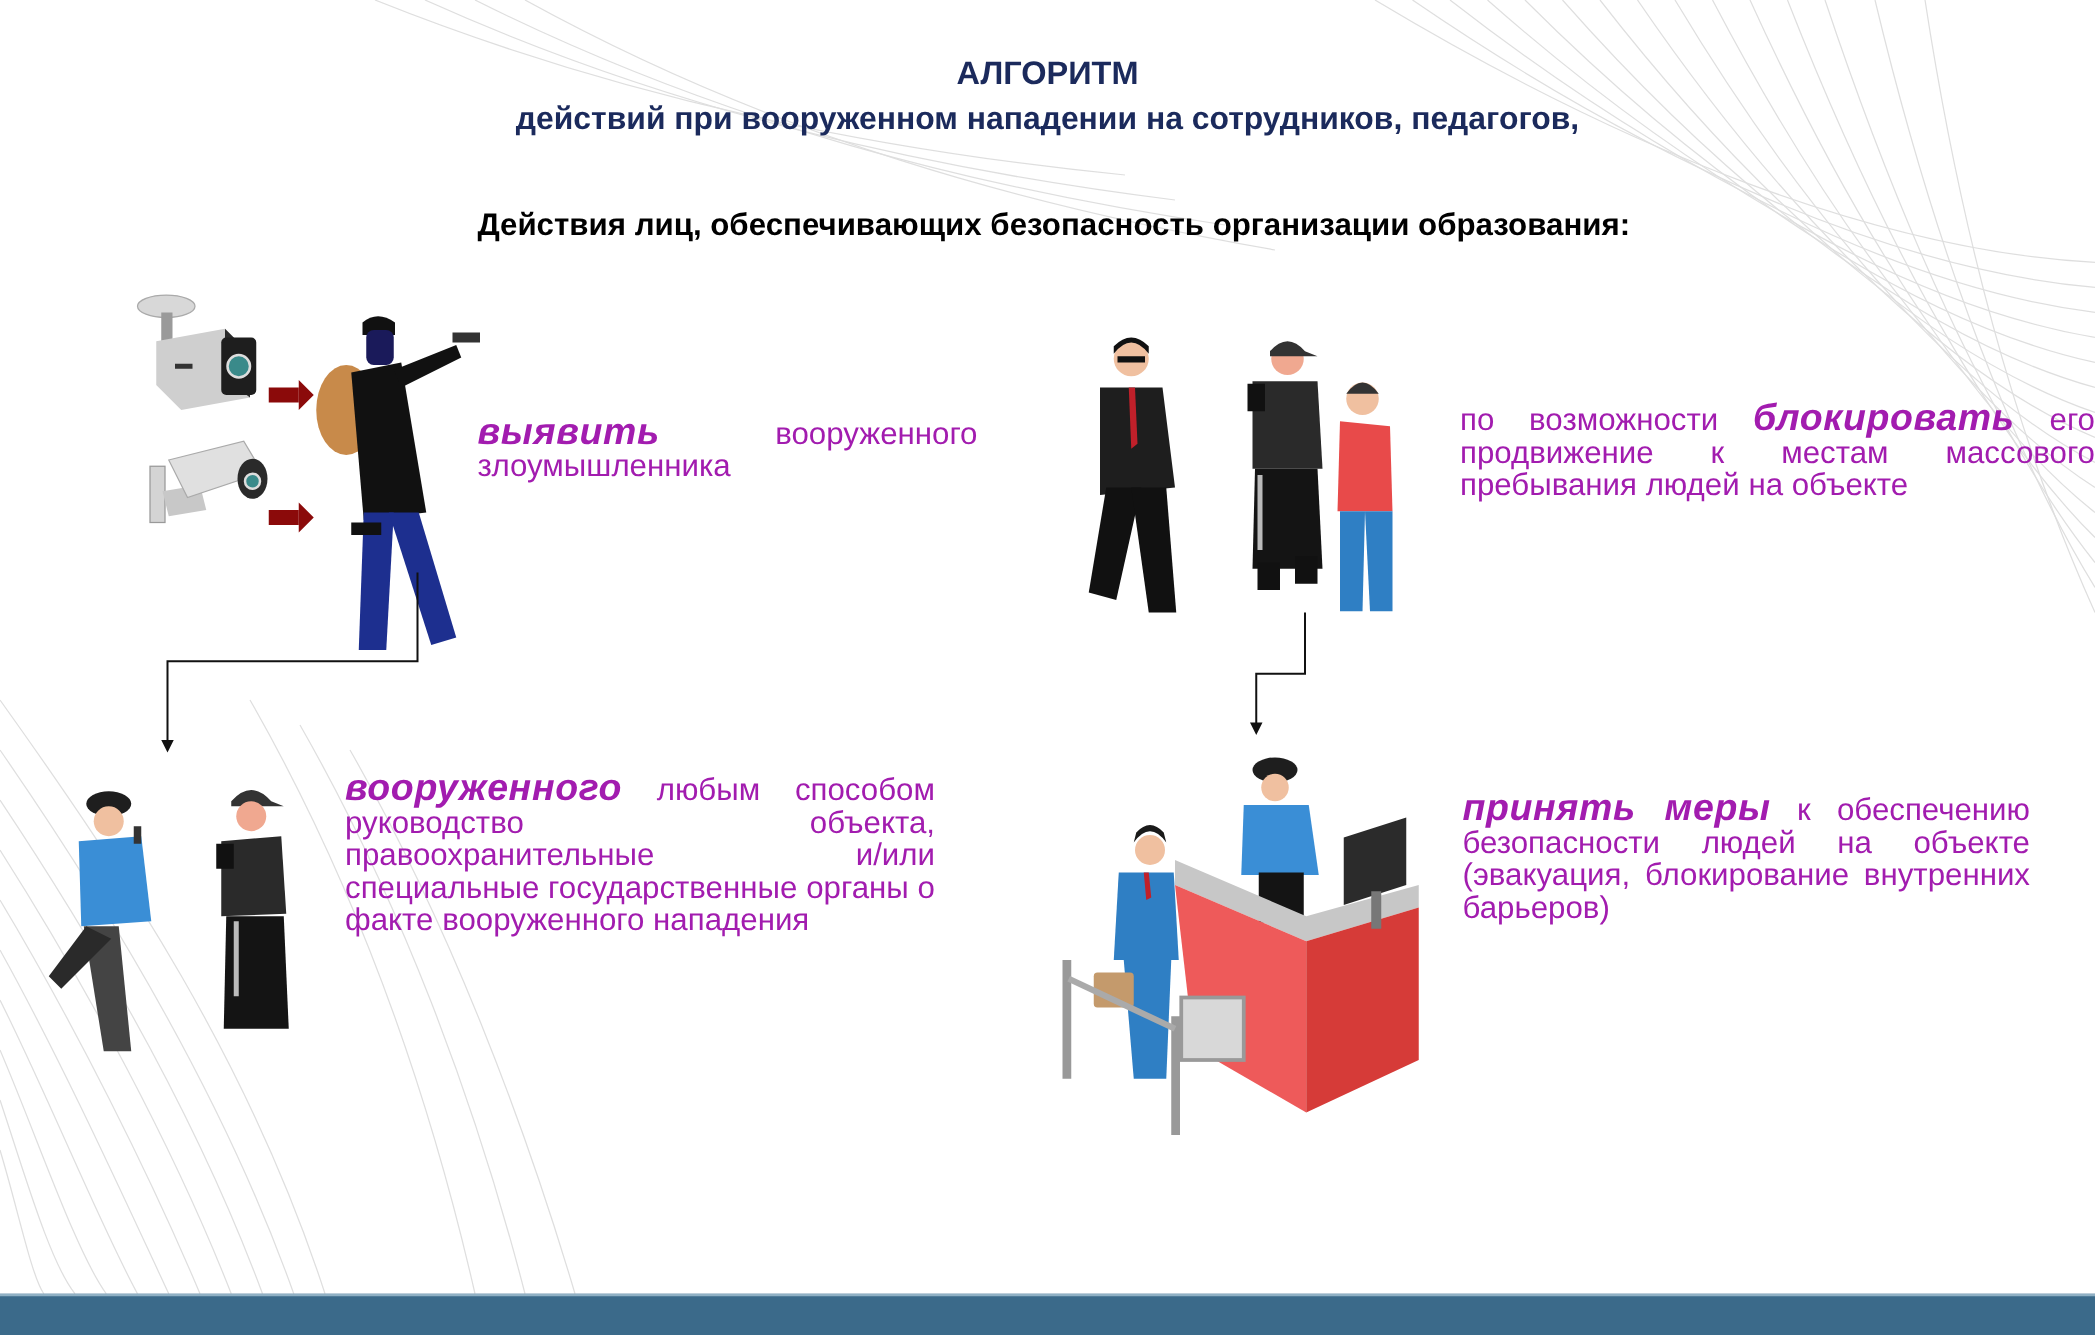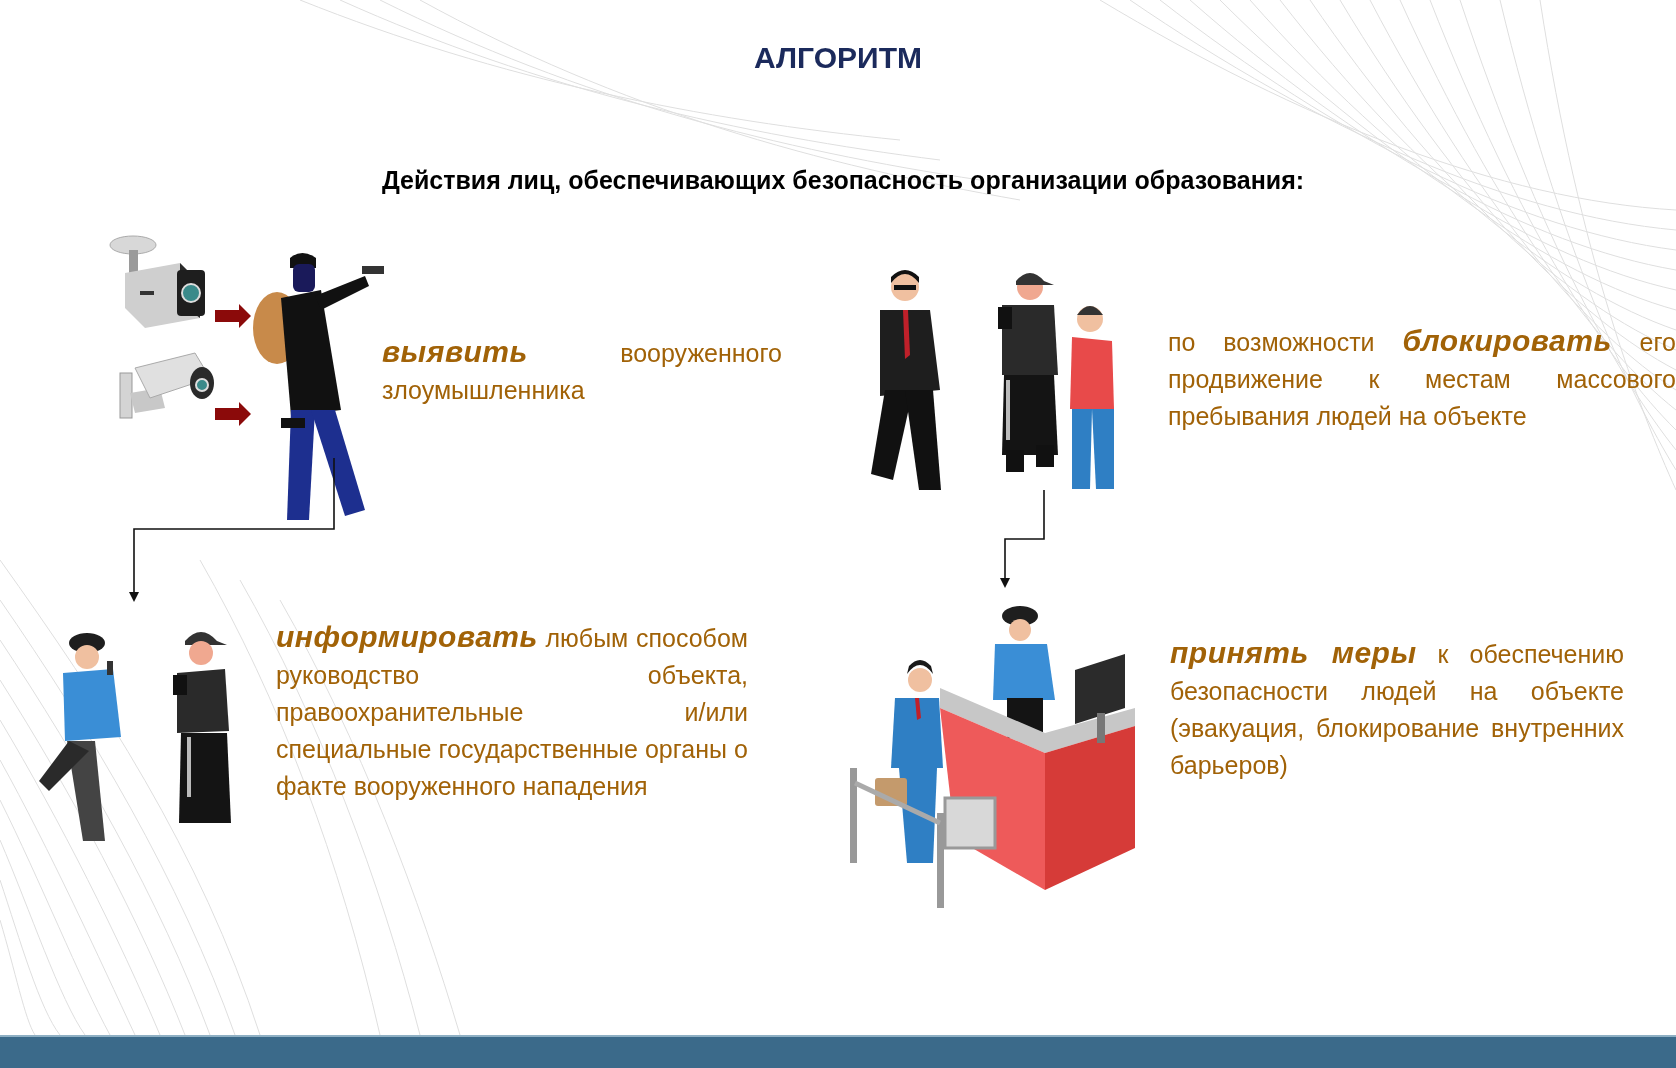--- a/index.html
+++ b/index.html
@@ -4,24 +4,24 @@
 <style>
   html, body { margin:0; padding:0; }
   body {
     width:1676px; height:1068px; position:relative; overflow:hidden;
     background:#ffffff;
     font-family:"Liberation Sans", sans-serif;
   }
   .bg-lines { position:absolute; left:0; top:0; width:1676px; height:1068px; z-index:0; }
   .layer { position:absolute; z-index:2; }
   .title-block { left:0; width:1676px; top:40px; text-align:center; color:#1b2a5c; font-weight:bold; }
-  .title-main { font-size:30px; line-height:36px; }
+  .title-main { font-size:26px; line-height:36px; }
   .title-sub { font-size:25.5px; line-height:38px; }
   .section-heading { position:absolute; left:0; width:1686px; top:166px; text-align:center; font-size:25px; font-weight:bold; color:#000; z-index:2; }
-  .step-text { position:absolute; z-index:2; color:#a16207; font-size:25px; line-height:37px; text-align:justify; text-align-last:left; }
+  .step-text { position:absolute; z-index:2; color:#a21caf; font-size:25px; line-height:26px; text-align:justify; text-align-last:left; }
   .step-text .verb { font-weight:bold; font-style:italic; font-size:30px; letter-spacing:0.5px; }
   .footer { position:absolute; left:0; top:1035px; width:1676px; height:33px; background:#3b6a8a; border-top:2px solid #8fb0c4; z-index:3; }
   svg.illus { position:absolute; z-index:1; overflow:visible; }
 </style>
 </head>
 <body>
 
 <svg class="bg-lines" viewBox="0 0 1676 1068">
   <g fill="none" stroke="#d4d4d4" stroke-width="1" opacity="0.75">
     <path d="M1100,0 C1300,120 1500,200 1676,210"></path>
@@ -54,20 +54,21 @@
     <path d="M0,880 C20,940 40,1010 60,1035"></path>
     <path d="M0,920 C15,970 25,1020 35,1035"></path>
     <path d="M200,560 C280,700 340,860 380,1035"></path>
     <path d="M240,580 C320,720 380,880 420,1035"></path>
     <path d="M280,600 C360,740 420,900 460,1035"></path>
   </g>
 </svg>
 
 <div class="layer title-block">
   <div class="title-main">АЛГОРИТМ</div>
+  <div class="title-sub">действий при вооруженном нападении на сотрудников, педагогов,</div>
 </div>
 <div class="section-heading">Действия лиц, обеспечивающих безопасность организации образования:</div>
 
 <svg class="illus" style="left:105px;top:228px;" width="290" height="230">
   <g>
     <ellipse cx="28" cy="17" rx="23" ry="9" fill="#d8d8d8" stroke="#aaa"></ellipse>
     <rect x="24" y="22" width="9" height="28" fill="#9a9a9a"></rect>
     <polygon points="20,45 75,35 95,55 95,90 40,100 20,80" fill="#cfcfcf"></polygon>
     <polygon points="75,35 95,55 95,90 75,75" fill="#2a2a2a"></polygon>
     <rect x="72" y="42" width="28" height="46" rx="4" fill="#1e1e1e"></rect>
@@ -159,21 +160,21 @@
     <path d="M150,26 q16,-18 32,0 l10,4 l-42,0z" fill="#333"></path>
     <circle cx="166" cy="38" r="12" fill="#f0a890"></circle>
     <path d="M142,58 l48,-4 l4,62 l-52,2z" fill="#2a2a2a"></path>
     <rect x="138" y="60" width="14" height="20" fill="#111"></rect>
     <path d="M146,118 l46,0 l4,90 l-52,0z" fill="#141414"></path>
     <rect x="152" y="122" width="4" height="60" fill="#bbb"></rect>
   </g>
 </svg>
 
 <div class="step-text" style="left:276px;top:618px;width:472px;">
-  <span class="verb">информировать</span><span> любым способом руководство объекта, правоохранительные и/или специальные государственные органы о факте вооруженного нападения</span>
+  <span class="verb">вооруженного</span><span> любым способом руководство объекта, правоохранительные и/или специальные государственные органы о факте вооруженного нападения</span>
 </div>
 
 <svg class="illus" style="left:845px;top:598px;" width="300" height="310">
   <g>
     <ellipse cx="175" cy="18" rx="18" ry="10" fill="#1e1e1e"></ellipse>
     <circle cx="175" cy="32" r="11" fill="#f0c0a0"></circle>
     <path d="M150,46 l52,0 l8,56 l-62,0z" fill="#3a8ed6"></path>
     <rect x="162" y="100" width="36" height="40" fill="#141414"></rect>
   </g>
   <g>

